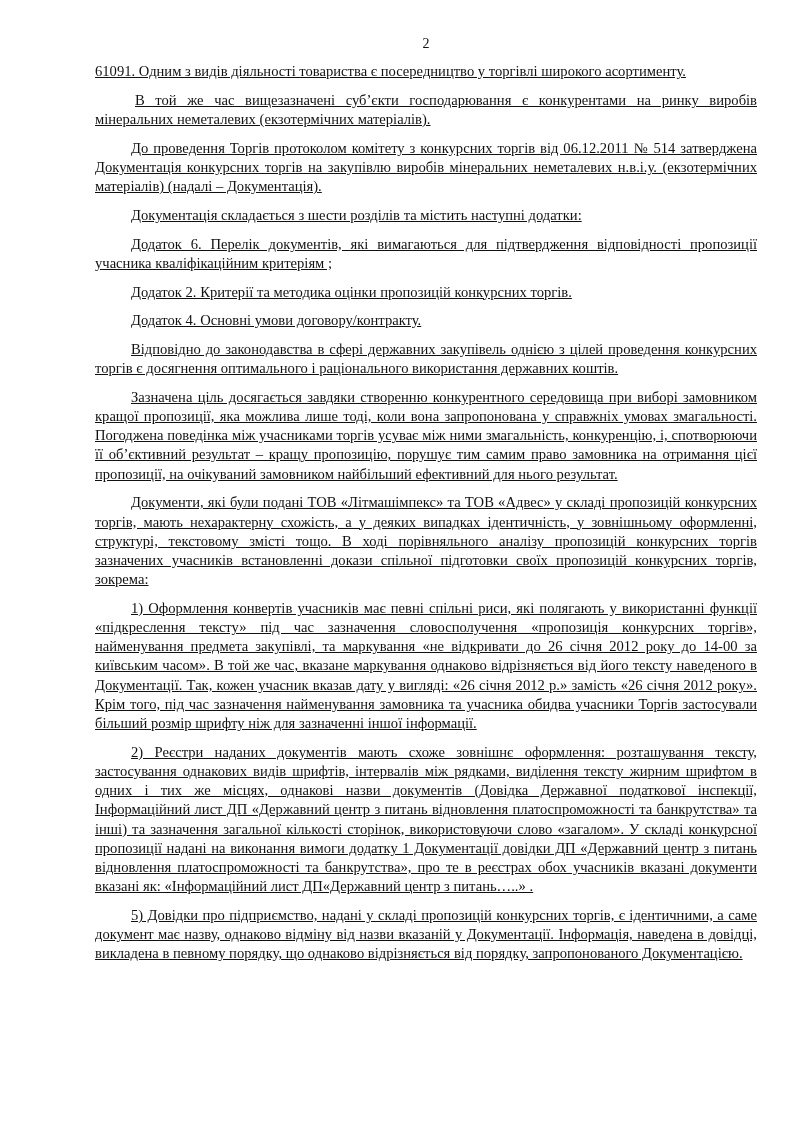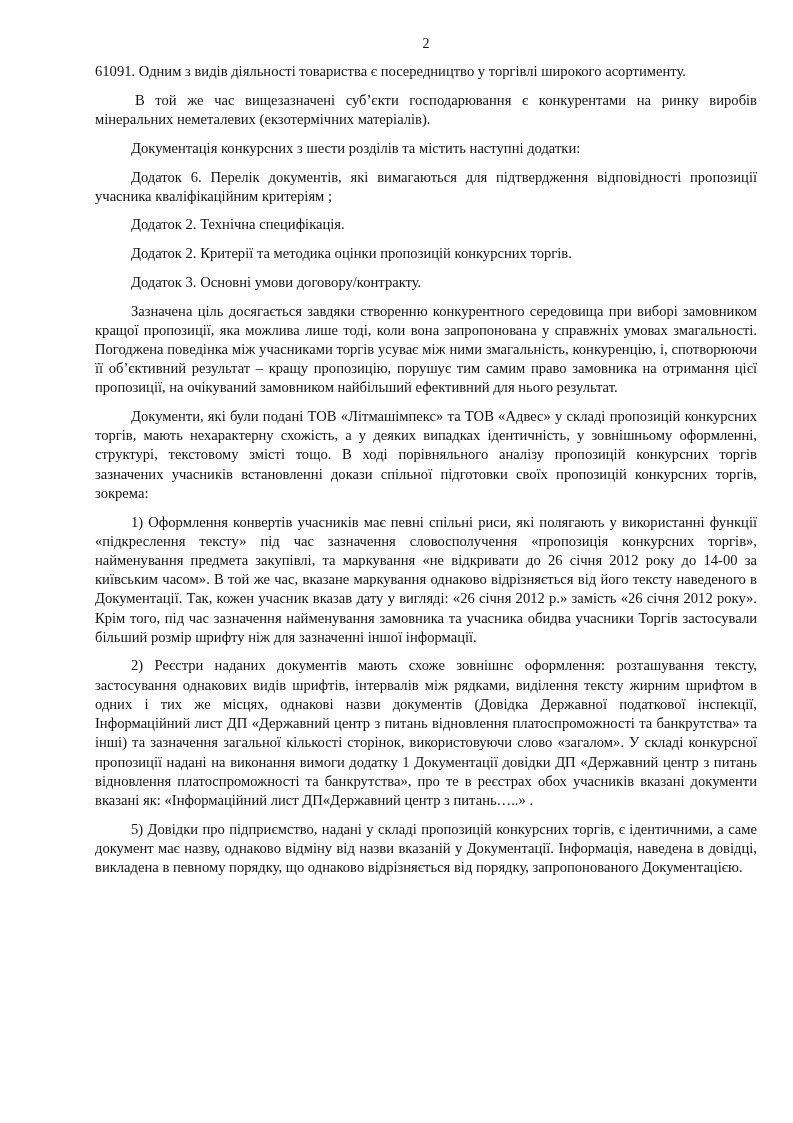--- a/index.html
+++ b/index.html
@@ -16,34 +16,36 @@
   }
   .page-number {
     text-align: center;
     margin: 0 0 9px 0;
     font-size: 14px;
   }
   p {
     margin: 0 0 9.5px 0;
     text-align: justify;
     text-indent: 36px;
+    text-decoration: underline;
   }
   p.noindent { text-indent: 0; }
   p.wide-indent { text-indent: 40px; }
 </style>
 </head>
 <body>
 
 <div class="page">
   <div class="page-number">2</div>
   <p class="noindent">61091. Одним з видів діяльності товариства  є посередництво у торгівлі широкого асортименту.</p>
   <p class="wide-indent">В той же час вищезазначені суб’єкти господарювання є конкурентами на ринку виробів мінеральних неметалевих (екзотермічних матеріалів).</p>
-  <p>Документація конкурсних з шести розділів та містить наступні додатки:</p>
+  <p>До проведення Торгів  протоколом комітету з конкурсних торгів від 06.12.2011 № 514 затверджена Документація конкурсних торгів на закупівлю виробів мінеральних неметалевих н.в.і.у. (екзотермічних матеріалів) (надалі – Документація).</p>
+  <p>Документація складається з шести розділів та містить наступні додатки:</p>
   <p>Додаток 6. Перелік документів, які вимагаються для підтвердження відповідності пропозиції учасника кваліфікаційним критеріям ;</p>
-  <p>Додаток 2. Технічна специфікація.</p>
   <p>Додаток 2. Критерії та методика оцінки пропозицій конкурсних торгів.</p>
-  <p>Додаток 3. Основні умови договору/контракту.</p>
+  <p>Додаток 4. Основні умови договору/контракту.</p>
+  <p>Відповідно до законодавства в сфері державних закупівель однією з цілей проведення конкурсних торгів є досягнення оптимального і раціонального використання державних коштів.</p>
   <p>Зазначена ціль досягається завдяки створенню конкурентного середовища при виборі замовником кращої пропозиції, яка можлива лише тоді, коли вона запропонована у справжніх умовах змагальності. Погоджена поведінка між учасниками торгів усуває між ними змагальність, конкуренцію, і, спотворюючи її об’єктивний результат – кращу пропозицію, порушує тим самим право замовника на отримання цієї пропозиції, на очікуваний замовником найбільший ефективний для нього результат.</p>
   <p>Документи, які були подані ТОВ «Літмашімпекс» та ТОВ «Адвес» у складі пропозицій конкурсних торгів, мають нехарактерну схожість, а у деяких випадках ідентичність, у зовнішньому оформленні, структурі, текстовому змісті тощо. В ході порівняльного аналізу пропозицій конкурсних торгів зазначених учасників встановленні докази спільної підготовки своїх пропозицій конкурсних торгів, зокрема:</p>
   <p>1) Оформлення конвертів учасників має певні спільні риси, які полягають у використанні функції «підкреслення тексту» під час зазначення словосполучення «пропозиція конкурсних торгів», найменування предмета закупівлі, та маркування «не відкривати до 26 січня 2012 року до 14-00 за київським часом». В той же час, вказане маркування однаково відрізняється від його тексту наведеного в Документації. Так, кожен учасник вказав дату у вигляді: «26 січня 2012 р.» замість «26 січня 2012 року». Крім того, під час зазначення найменування замовника та учасника обидва учасники Торгів застосували більший розмір шрифту ніж для зазначенні іншої інформації.</p>
   <p>2) Реєстри наданих документів мають схоже зовнішнє оформлення: розташування тексту, застосування однакових видів шрифтів, інтервалів між рядками, виділення тексту жирним шрифтом в одних і тих же місцях, однакові назви документів (Довідка Державної податкової інспекції, Інформаційний лист ДП «Державний центр з питань відновлення  платоспроможності та банкрутства» та інші) та зазначення загальної кількості сторінок, використовуючи слово «загалом». У складі конкурсної пропозиції надані на виконання вимоги додатку 1 Документації довідки ДП «Державний центр з питань відновлення  платоспроможності та банкрутства», про те в реєстрах обох учасників вказані документи вказані як: «Інформаційний лист ДП«Державний центр з питань…..» .</p>
   <p>5) Довідки про підприємство, надані у складі пропозицій конкурсних торгів, є ідентичними, а саме документ має назву, однаково відміну від назви вказаній у Документації. Інформація, наведена в довідці, викладена в певному порядку, що однаково відрізняється від порядку, запропонованого Документацією.</p>
 </div>
 
 </body></html>

